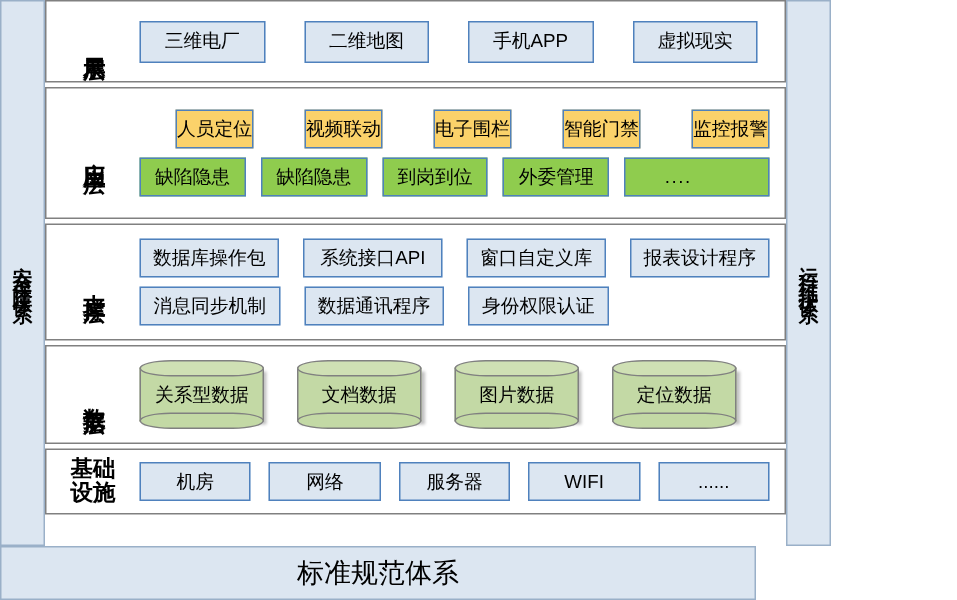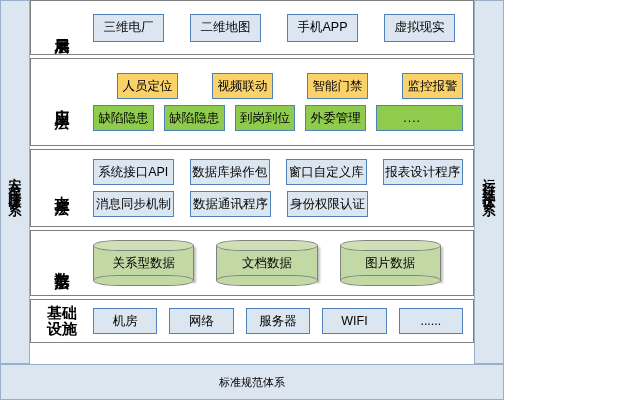--- a/index.html
+++ b/index.html
@@ -177,21 +177,21 @@
   
   .bottom-bar{
     height:36px;
     background:#dce6f1;
     border:1px solid #9ab0c8;
     border-top:1px solid #9ab0c8;
     box-sizing:border-box;
     display:flex;
     align-items:center;
     justify-content:center;
-    font-size:11px;
+    font-size:18px;
     color:#000000;
   }
 </style>
 </head>
 <body>
 
 <div class="diagram">
 
   <div class="band">
 
@@ -216,41 +216,42 @@
       </div>
 
       <div class="layer layer-app" style="flex:0 0 88px;">
         <div class="layer-label">
           <span class="lbl-vert" style="writing-mode:vertical-rl;text-orientation:upright;letter-spacing:4px;">应用层</span>
         </div>
         <div class="layer-body">
           <div class="row">
             <div class="cell box orange">人员定位</div>
             <div class="cell box orange">视频联动</div>
+            <div class="cell box orange">电子围栏</div>
             <div class="cell box orange">智能门禁</div>
             <div class="cell box orange">监控报警</div>
           </div>
           <div class="row">
             <div class="cell box green">缺陷隐患</div>
             <div class="cell box green">缺陷隐患</div>
             <div class="cell box green">到岗到位</div>
             <div class="cell box green">外委管理</div>
             <div class="cell box green dots-left">....</div>
           </div>
         </div>
       </div>
 
       <div class="layer layer-sup" style="flex:0 0 78px;">
         <div class="layer-label">
           <span class="lbl-vert" style="writing-mode:vertical-rl;text-orientation:upright;letter-spacing:3px;">支撑层</span>
         </div>
         <div class="layer-body">
           <div class="row">
+            <div class="cell box blue">数据库操作包</div>
             <div class="cell box blue">系统接口API</div>
-            <div class="cell box blue">数据库操作包</div>
             <div class="cell box blue">窗口自定义库</div>
             <div class="cell box blue">报表设计程序</div>
           </div>
           <div class="row">
             <div class="cell box blue">消息同步机制</div>
             <div class="cell box blue">数据通讯程序</div>
             <div class="cell box blue">身份权限认证</div>
             <div class="cell empty"></div>
           </div>
         </div>
@@ -273,20 +274,26 @@
               <div class="cyl-bot"></div>
               <div class="cyl-top"></div>
               <div class="cyl-label">文档数据</div>
             </div>
             <div class="cyl">
               <div class="cyl-body"></div>
               <div class="cyl-bot"></div>
               <div class="cyl-top"></div>
               <div class="cyl-label">图片数据</div>
             </div>
+            <div class="cyl">
+              <div class="cyl-body"></div>
+              <div class="cyl-bot"></div>
+              <div class="cyl-top"></div>
+              <div class="cyl-label">定位数据</div>
+            </div>
           </div>
         </div>
       </div>
 
       <div class="layer layer-infra" style="flex:0 0 44px;">
         <div class="layer-label">
           <span class="lbl-2col">基础设施</span>
         </div>
         <div class="layer-body">
           <div class="row">

